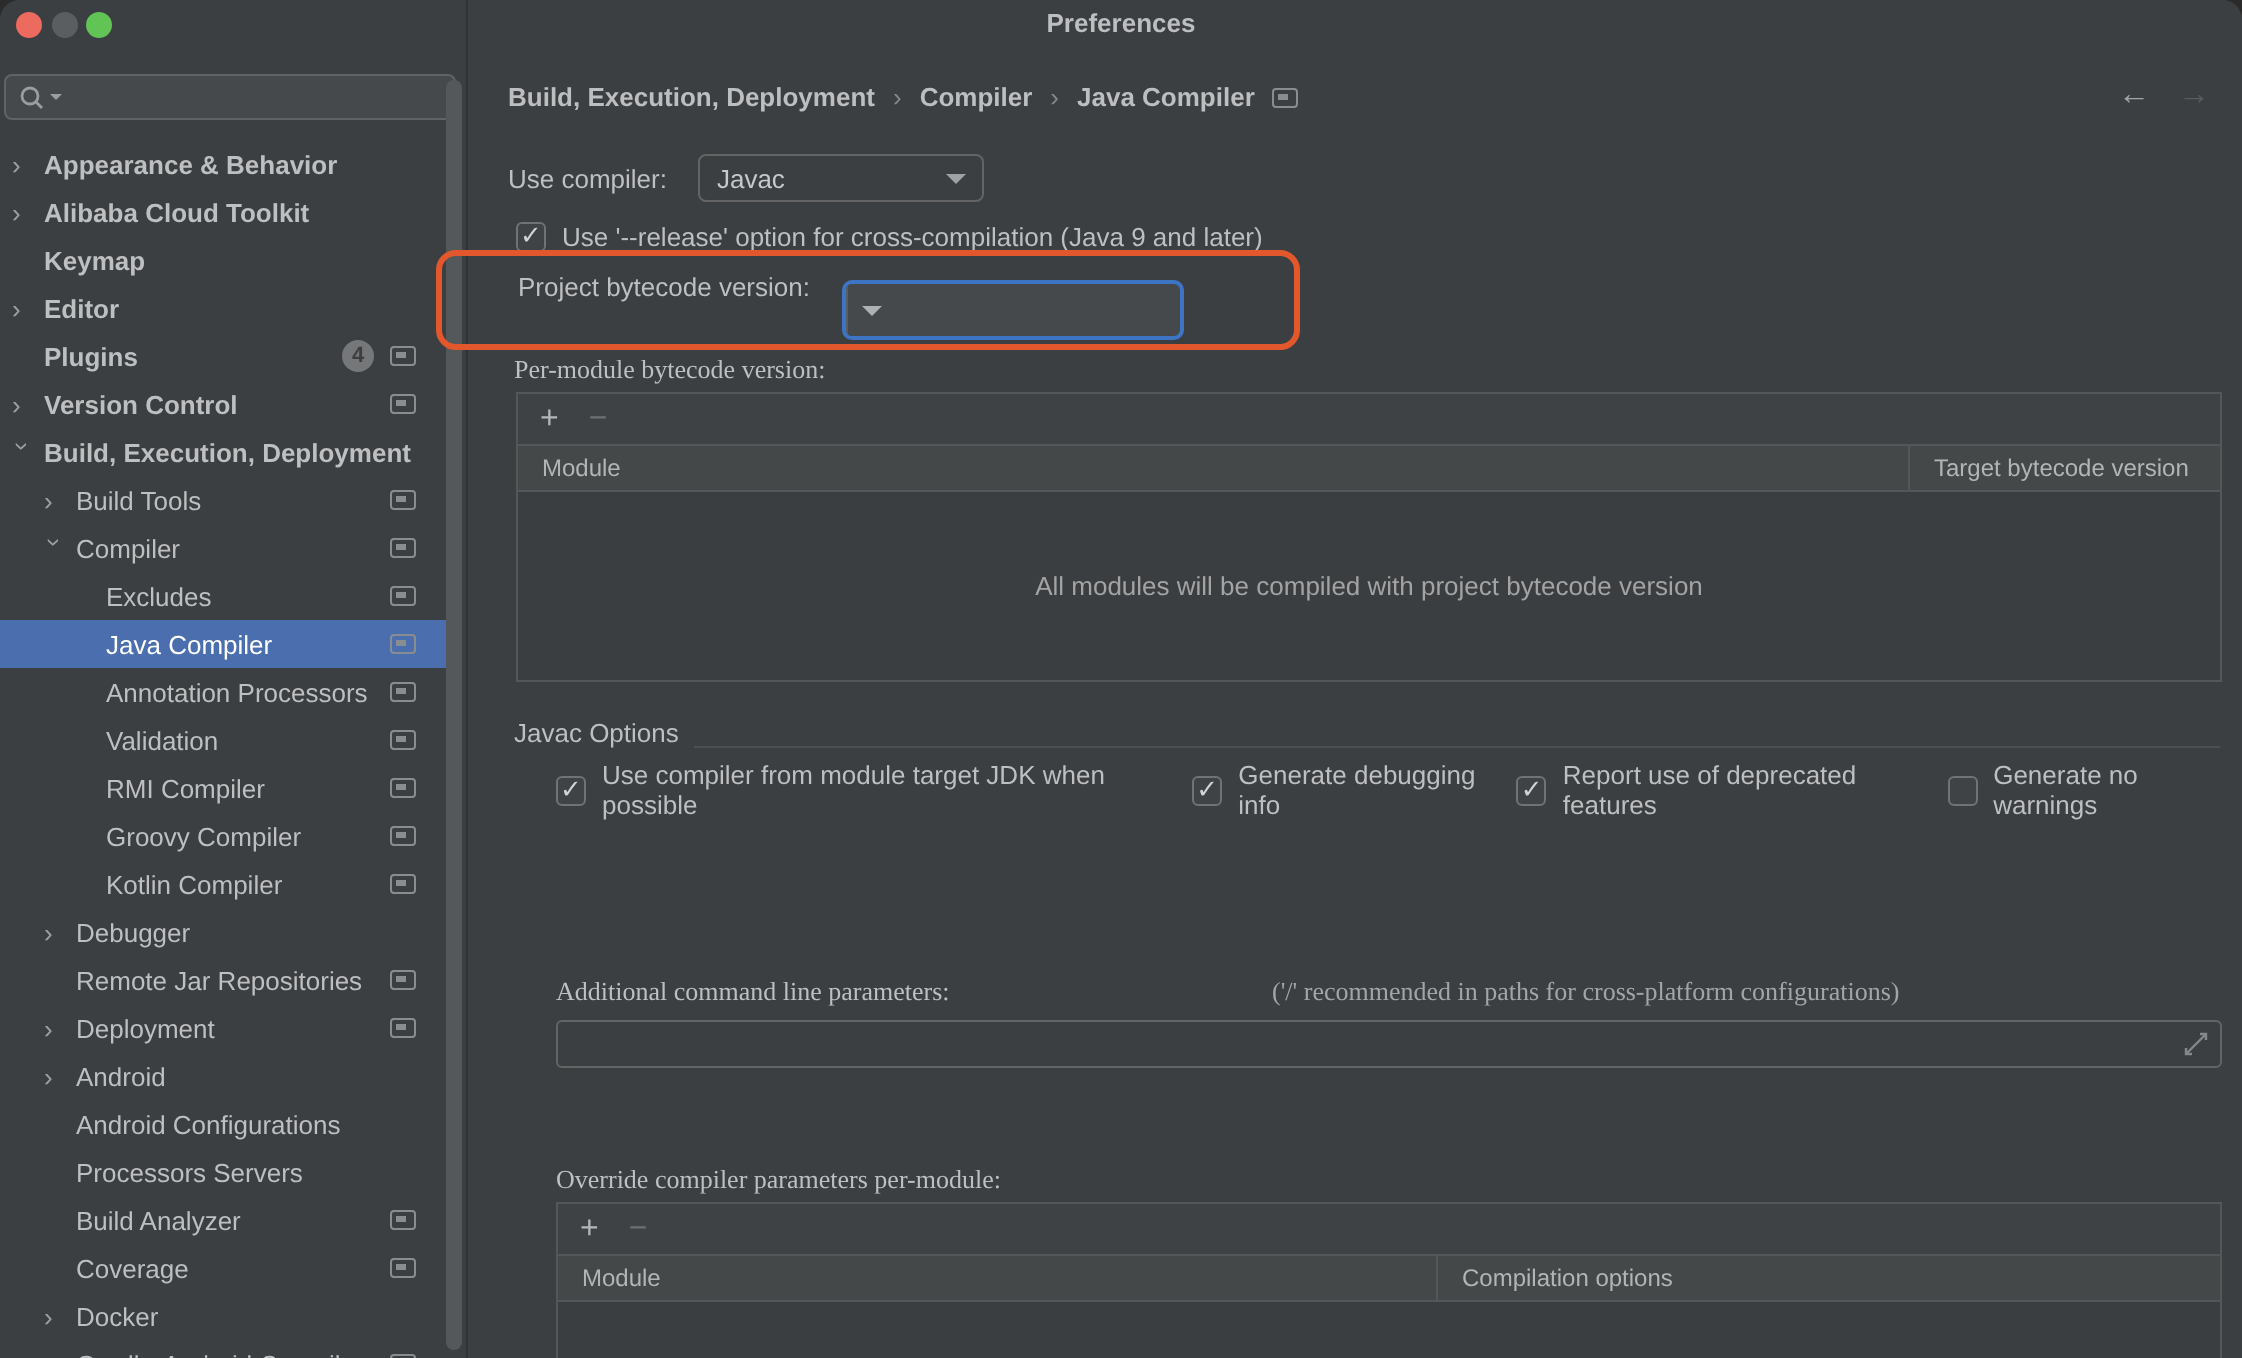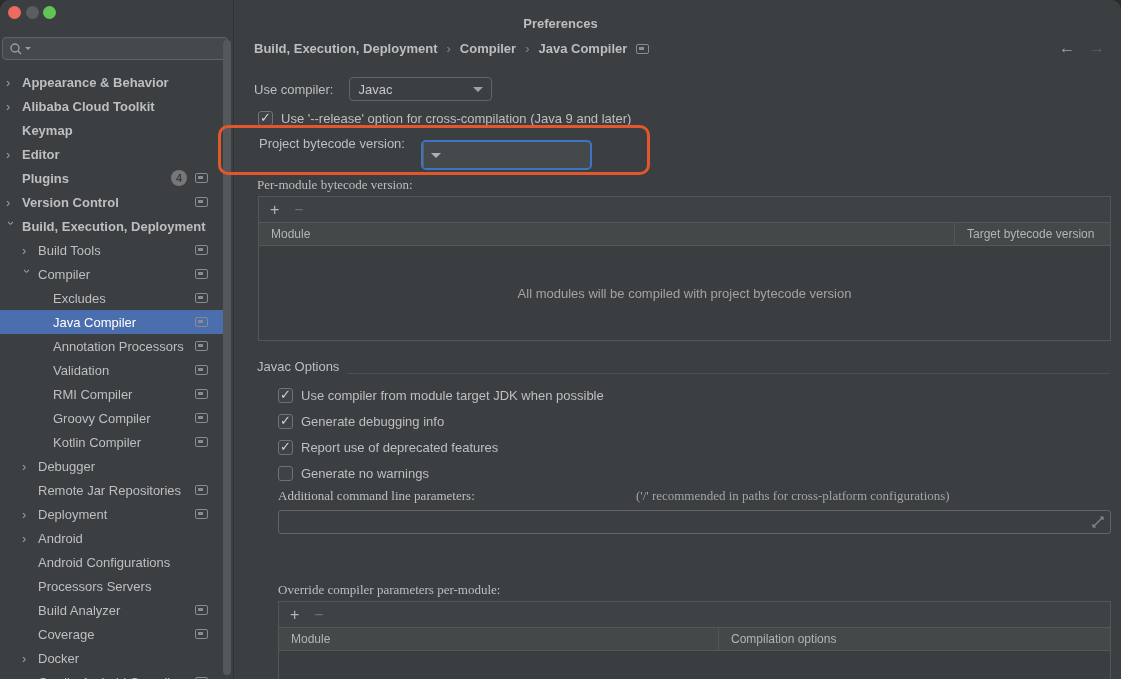--- a/index.html
+++ b/index.html
@@ -9,21 +9,21 @@
     position:relative; width:1121px; height:679px; overflow:hidden;
     background:#3c3f41; color:#bdbfc1; font-size:13px;
     border-radius:10px 10px 0 0;
   }
   
   .titlebar { position:absolute; top:0; left:0; width:100%; height:26px; z-index:5; }
   .traffic { position:absolute; top:6px; width:13px; height:13px; border-radius:50%; }
   .tl-close { left:8px;  background:#ed6a5e; }
   .tl-min   { left:26px; background:#5b5e60; }
   .tl-max   { left:43px; background:#61c454; }
-  .win-title { position:absolute; top:16px; left:0; width:100%; text-align:center; font-weight:bold; color:#bcbec0; }
+  .win-title { position:absolute; top:4px; left:0; width:100%; text-align:center; font-weight:bold; color:#bcbec0; }
   
   .sidebar { position:absolute; top:0; left:0; width:234px; height:679px; background:#3c3f41; border-right:1px solid #303335; }
   .searchbox {
     position:absolute; top:37px; left:2px; width:226px; height:23px;
     background:#45494b; border:1px solid #5f6365; border-radius:4px;
     display:flex; align-items:center; padding-left:6px;
   }
   .search-caret { width:0; height:0; border-left:3px solid transparent; border-right:3px solid transparent; border-top:3px solid #9a9da0; margin-left:2px; }
   .tree { position:absolute; top:70px; left:0; width:224px; height:609px; overflow:hidden; }
   .tree-row { height:24px; display:flex; align-items:center; color:#bdbfc1; cursor:default; }
@@ -311,21 +311,21 @@
       </div>
       <div class="panel-body" style="height:93px;">
         <div class="empty-msg">All modules will be compiled with project bytecode version</div>
       </div>
     </div>
 
     <div class="javac-title-row">
       <span>Javac Options</span>
       <span class="hr"></span>
     </div>
-    <div style="position:absolute; top:382px; left:43px; display:flex; flex-direction:column;">
+    <div style="position:absolute; top:382px; left:43px; display:flex; flex-direction:row;">
         <div class="cbx-row" style="height: 26px;">
           <span class="cbx checked"></span>
           <span>Use compiler from module target JDK when possible</span>
         </div>
         <div class="cbx-row" style="height: 26px;">
           <span class="cbx checked"></span>
           <span>Generate debugging info</span>
         </div>
         <div class="cbx-row" style="height: 26px;">
           <span class="cbx checked"></span>

